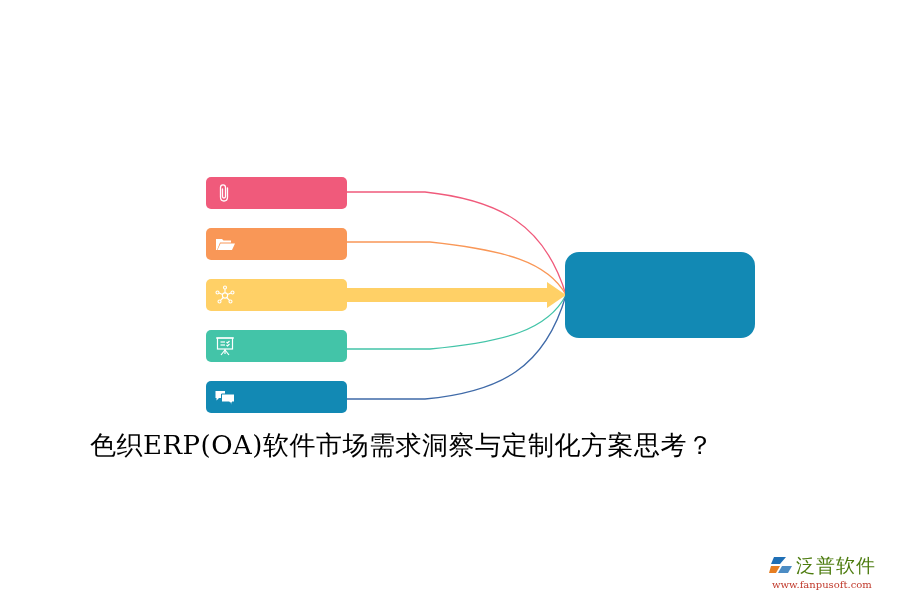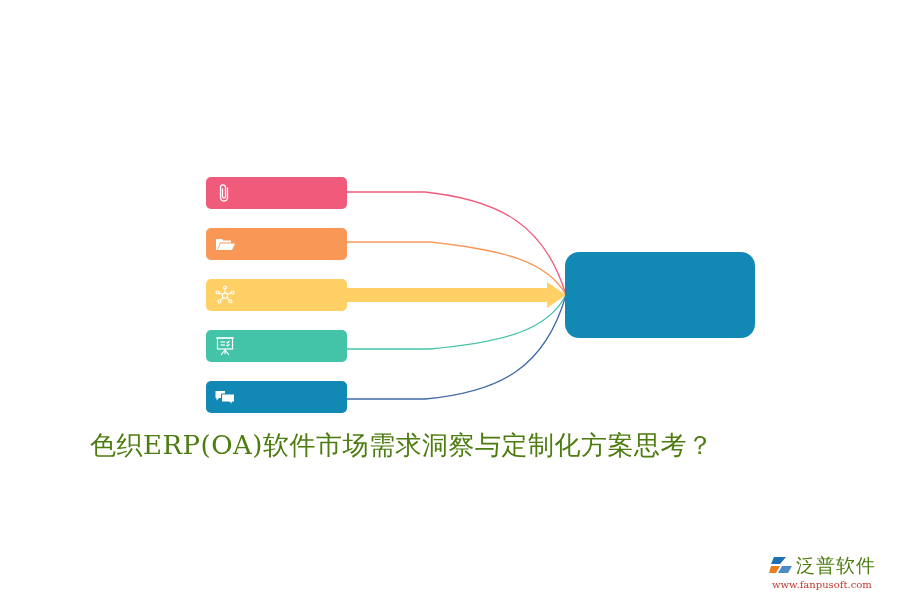--- a/index.html
+++ b/index.html
@@ -47,21 +47,21 @@
       border-radius: 14px;
     }
     #page-title {
       position: absolute;
       left: 90px;
       top: 428px;
       width: 720px;
       font-family: "DejaVu Serif", "Liberation Serif", serif;
       font-size: 26px;
       line-height: 34px;
-      color: #4d7c0f;
+      color: #000000;
       white-space: nowrap;
       letter-spacing: 0.5px;
     }
     #watermark {
       position: absolute;
       left: 768px;
       top: 552px;
       width: 130px;
       height: 44px;
     }

